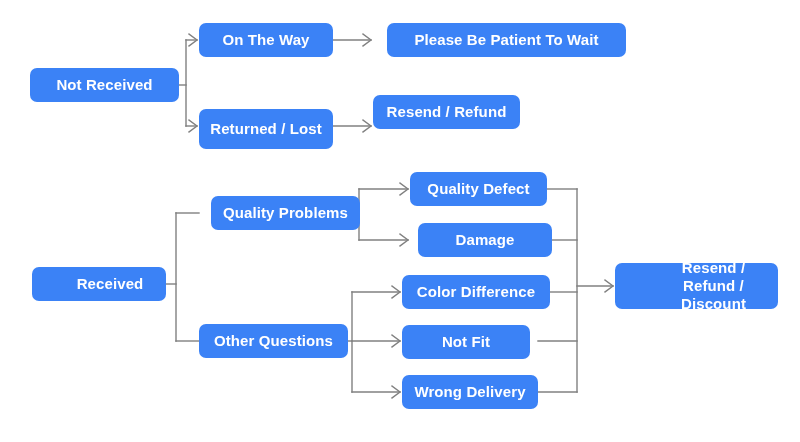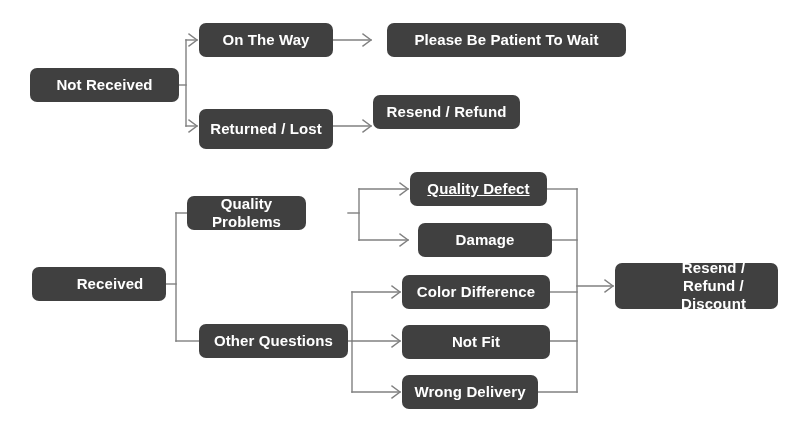--- a/index.html
+++ b/index.html
@@ -21,21 +21,21 @@
     position: absolute;
     left: 0;
     top: 0;
     width: 800px;
     height: 442px;
     pointer-events: none;
   }
   .node {
     position: absolute;
     box-sizing: border-box;
-    background: #404040;
+    background: #3b82f6;
     border-radius: 7px;
     color: #ffffff;
     font-weight: bold;
     font-size: 15px;
     line-height: 1.2;
     letter-spacing: 0.1px;
     display: flex;
     align-items: center;
     justify-content: center;
     text-align: center;
@@ -103,30 +103,30 @@
   <div class="node" style="left:199px; top:23px; width:134px; height:34px;">On The Way</div>
 
   <div class="node" style="left:373px; top:23px; width:239px; height:34px;margin-left:14px;">Please Be Patient To Wait</div>
 
   <div class="node" style="left:199px; top:109px; width:134px; height:40px;">Returned / Lost</div>
 
   <div class="node" style="left:373px; top:95px; width:147px; height:34px;">Resend / Refund</div>
 
   <div class="node" style="left:32px; top:267px; width:134px; height:34px;padding-left:28px;">Received</div>
 
-  <div class="node" style="left:187px; top:196px; width:119px; height:34px;">Quality Problems</div>
+  <div class="node" style="left:211px; top:196px; width:149px; height:34px;">Quality Problems</div>
 
   <div class="node" style="left:199px; top:324px; width:149px; height:34px;">Other Questions</div>
 
-  <div class="node" style="left:410px; top:172px; width:137px; height:34px;text-decoration:underline;">Quality Defect</div>
+  <div class="node" style="left:410px; top:172px; width:137px; height:34px;">Quality Defect</div>
 
   <div class="node" style="left:418px; top:223px; width:134px; height:34px;">Damage</div>
 
   <div class="node" style="left:402px; top:275px; width:148px; height:34px;">Color Difference</div>
 
-  <div class="node" style="left:402px; top:325px; width:148px; height:34px;">Not Fit</div>
+  <div class="node" style="left:402px; top:325px; width:128px; height:34px;">Not Fit</div>
 
   <div class="node" style="left:402px; top:375px; width:136px; height:34px;">Wrong Delivery</div>
 
   <div class="node" style="left:615px; top:263px; width:163px; height:46px;padding-left:40px;">Resend / Refund /
 Discount</div>
 
 </div>
 
 </body></html>

